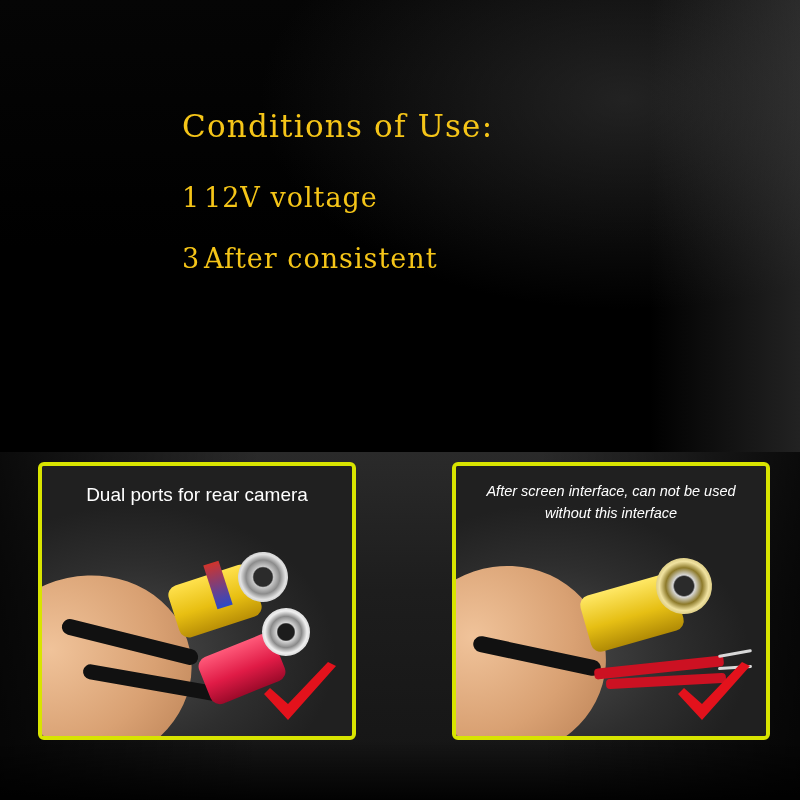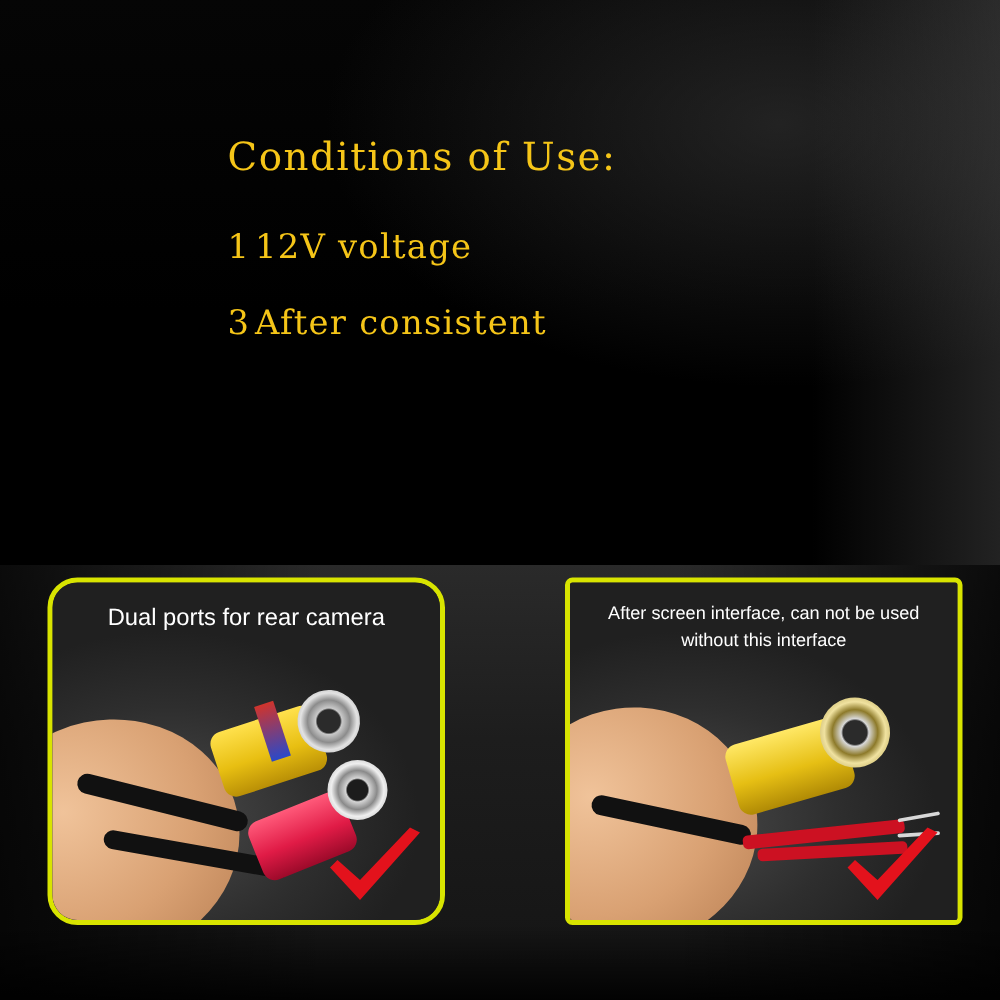--- a/index.html
+++ b/index.html
@@ -100,21 +100,21 @@
   }
 
   
   .photo-card {
     position: absolute;
     border: 4px solid #d8e400;
     border-radius: 6px;
     overflow: hidden;
     background: #2b2b2b;
   }
-  .card-left  { left: 38px;  top: 10px; width: 310px; height: 270px; border-radius: 24px; }
+  .card-left  { left: 38px;  top: 10px; width: 310px; height: 270px; }
   .card-right { left: 452px; top: 10px; width: 310px; height: 270px; }
 
   .photo-bg {
     position: absolute;
     inset: 0;
     background:
       radial-gradient(ellipse 200px 150px at 30% 70%, #4a4a4a 0%, #2e2e2e 60%, #202020 100%);
   }
 
   .caption {
@@ -124,21 +124,21 @@
     width: 100%;
     text-align: center;
     color: #ffffff;
     font-family: "Liberation Sans", sans-serif;
     line-height: 1.55;
     z-index: 6;
     padding: 0 10px;
     box-sizing: border-box;
   }
   .caption-left  { font-size: 19px; }
-  .caption-right { font-size: 14.5px; }
+  .caption-right { font-size: 14.5px; font-style: italic; }
 
   
   .hand {
     position: absolute;
     border-radius: 50%;
     background: radial-gradient(ellipse at 35% 35%, #f0c39a 0%, #d9a173 55%, #b87e52 100%);
   }
   .hand-l {
     left: -60px; top: 110px; width: 210px; height: 190px;
     transform: rotate(-12deg);

